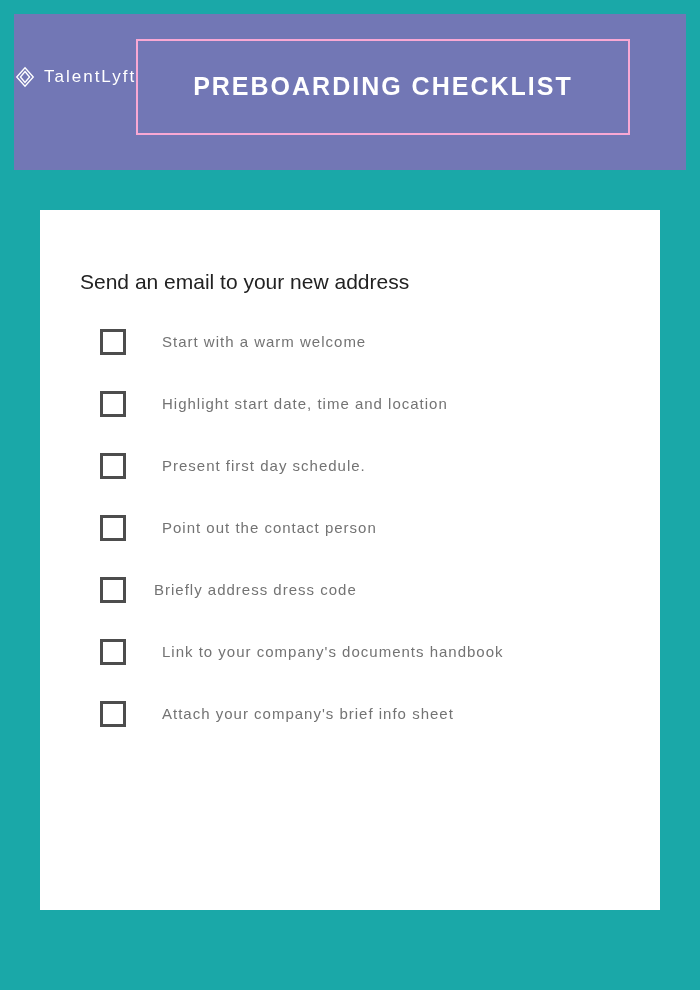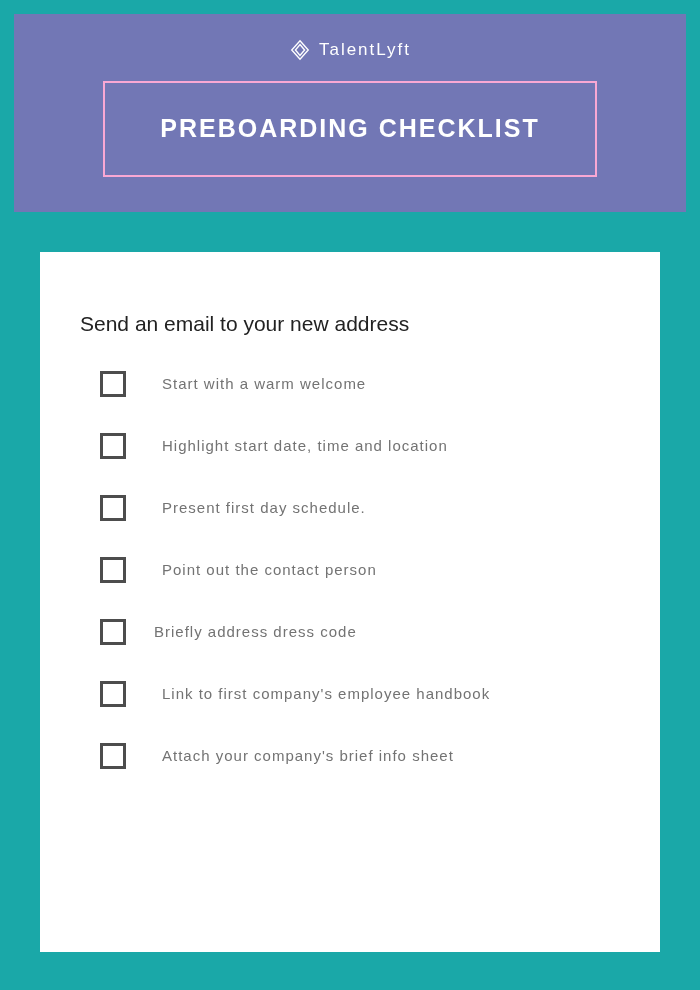--- a/index.html
+++ b/index.html
@@ -11,21 +11,21 @@
       width: 700px;
       height: 990px;
       background: #1aa8a8;
       font-family: -apple-system, BlinkMacSystemFont, 'Segoe UI', 'Helvetica Neue', Arial, sans-serif;
     }
     .header {
       background: #7277b5;
       margin: 14px 14px 0 14px;
       padding: 25px 0 35px 0;
       display: flex;
-      flex-direction: column;
+      flex-direction: row;
       align-items: center;
     }
     .logo-row {
       display: flex;
       align-items: center;
       gap: 8px;
       margin-bottom: 20px;
     }
     .logo-icon {
       width: 22px;
@@ -129,21 +129,21 @@
       <div class="check-item">
         <div class="checkbox"></div>
         <span class="check-label">Point out the contact person</span>
       </div>
       <div class="check-item">
         <div class="checkbox"></div>
         <span class="check-label">Briefly address dress code</span>
       </div>
       <div class="check-item">
         <div class="checkbox"></div>
-        <span class="check-label">Link to first company's employee handbook</span>
+        <span class="check-label">Link to your company's documents handbook</span>
       </div>
       <div class="check-item">
         <div class="checkbox"></div>
         <span class="check-label">Attach your company's brief info sheet</span>
       </div>
     </div>
   </div>
 </div>
 
 </body></html>

